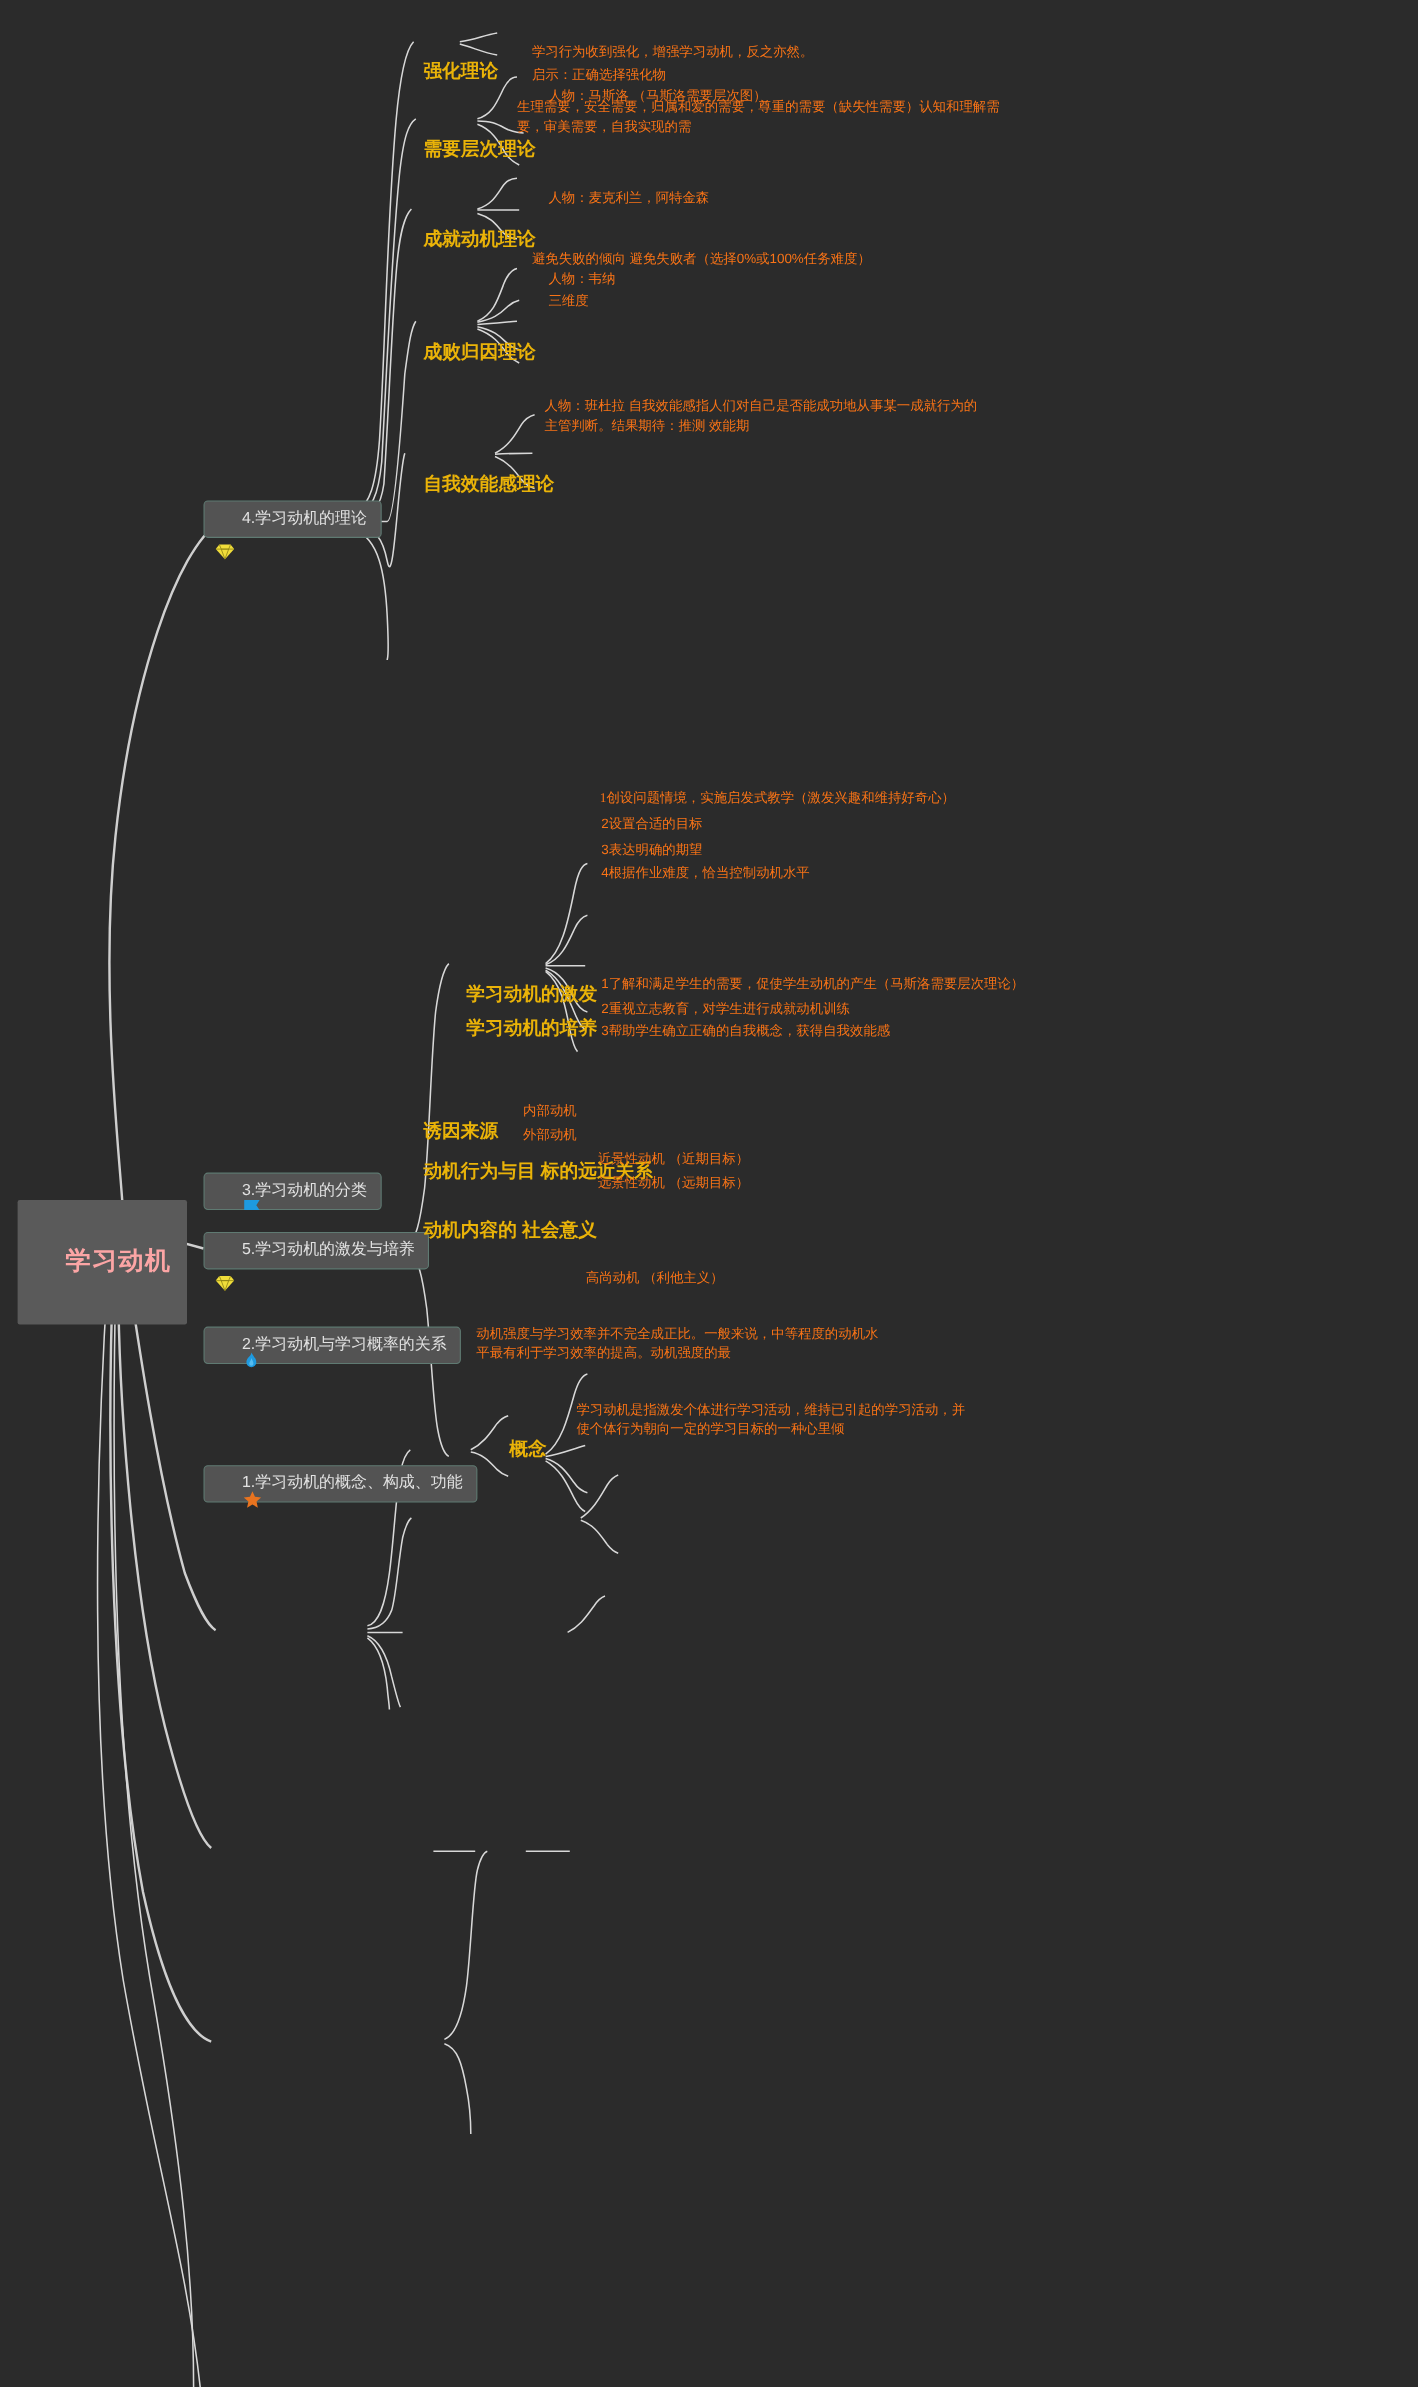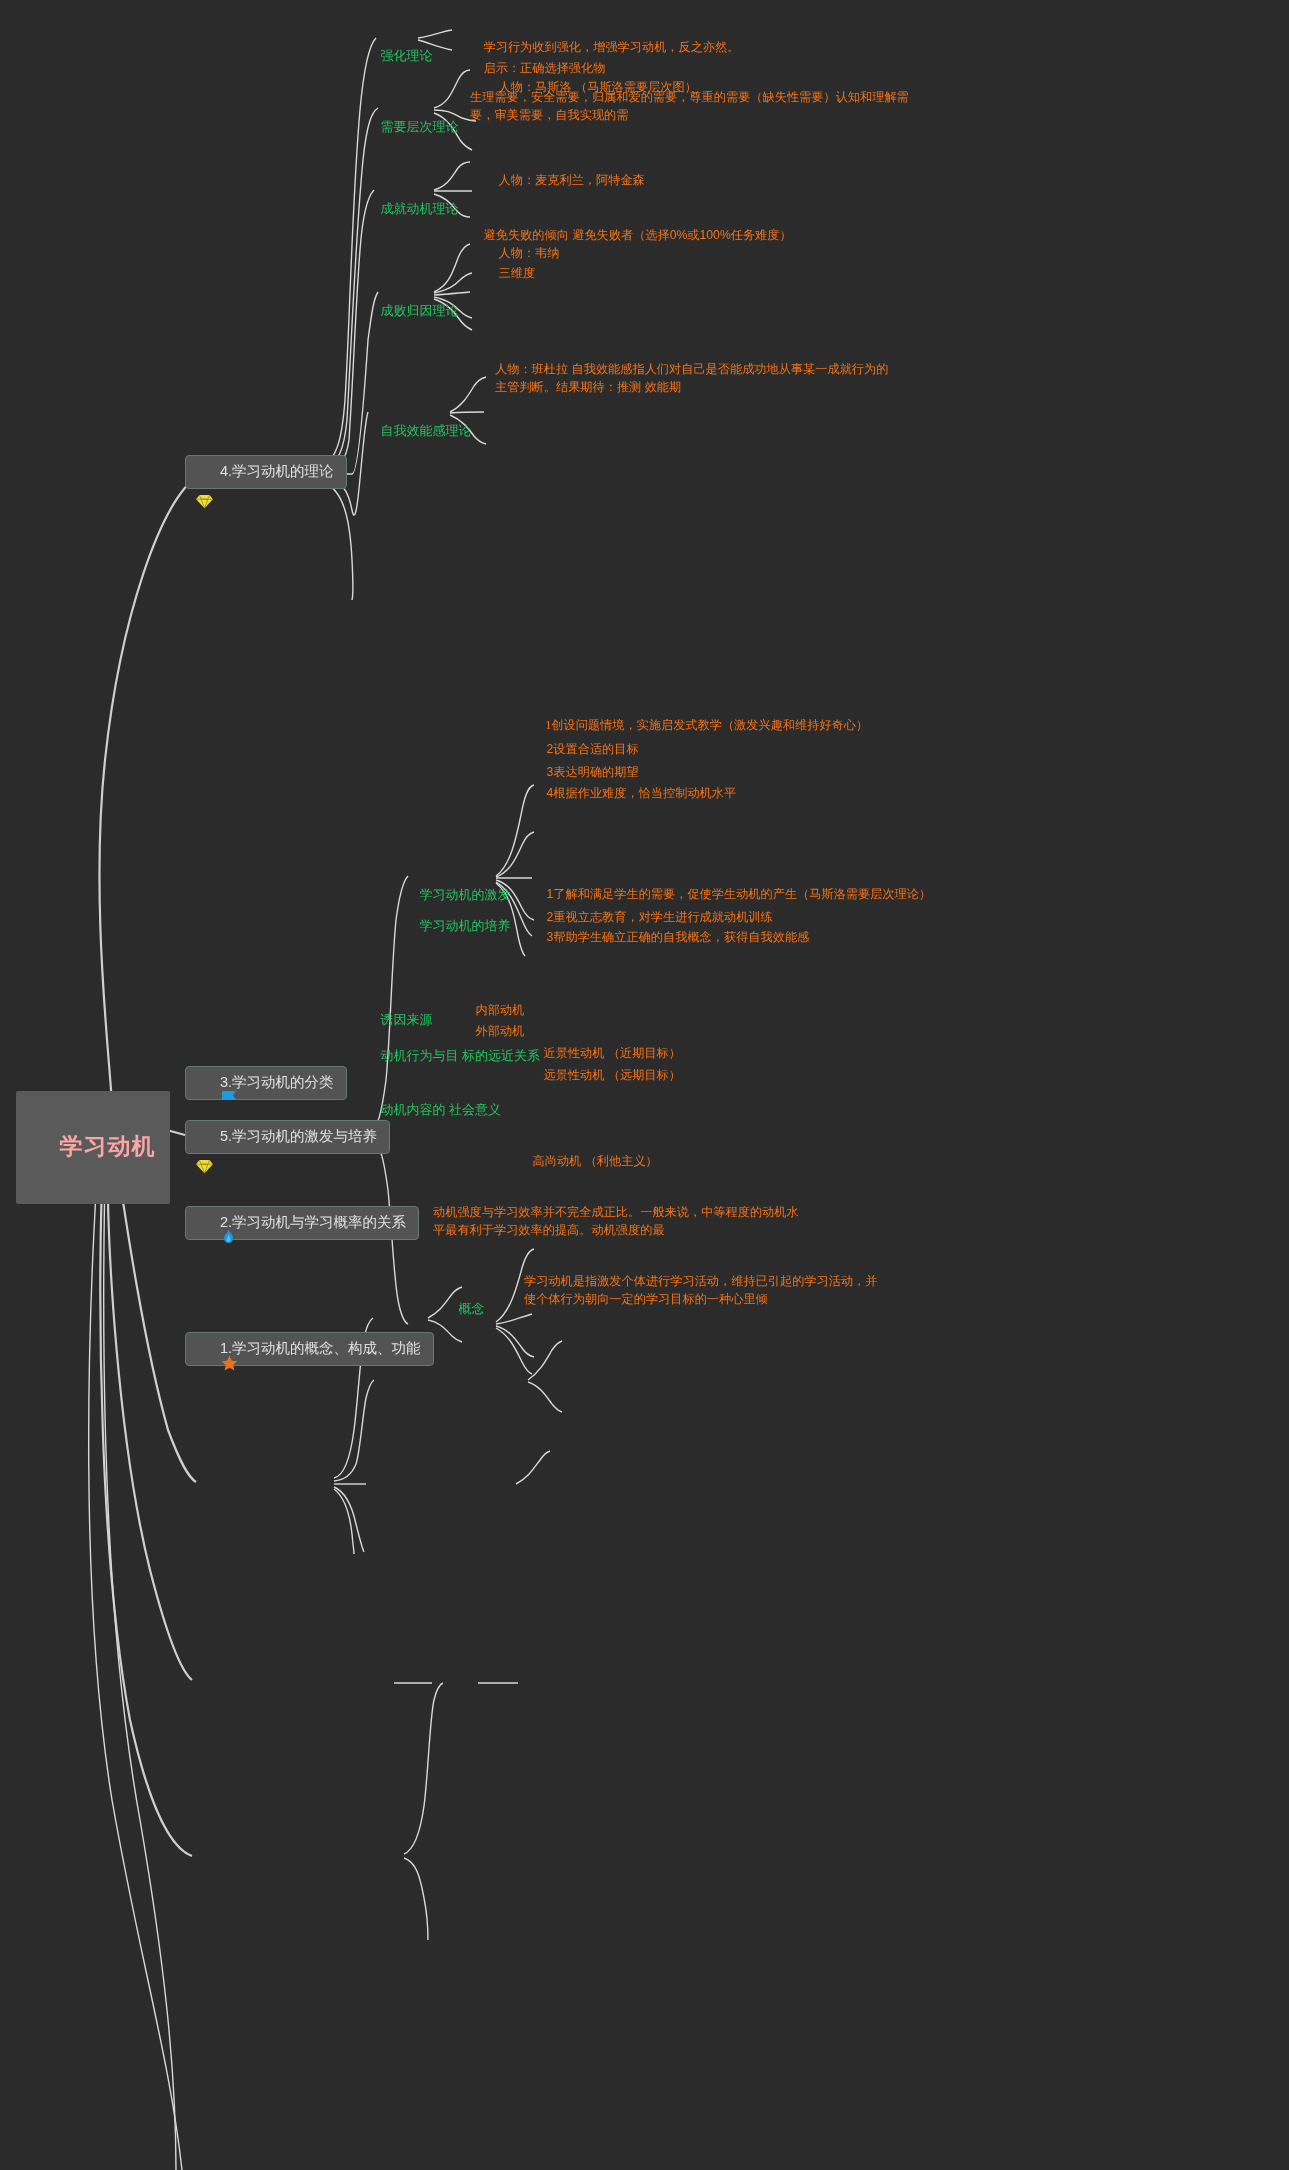--- a/index.html
+++ b/index.html
@@ -64,22 +64,23 @@
     gap: 7px;
   }
 
   .branch-node .bicon {
     font-size: 15px;
     line-height: 1;
     display: inline-block;
   }
 
   .sub-node {
-    font-size: 13px;
-    color: #22c55e;
+    font-size: 17px;
+    color: #eab308;
+    font-weight: bold;
   }
 
   .leaf-node {
     font-size: 12.2px;
     color: #f97316;
     line-height: 1.5;
   }
 
   .leaf-wrap {
     white-space: normal;

